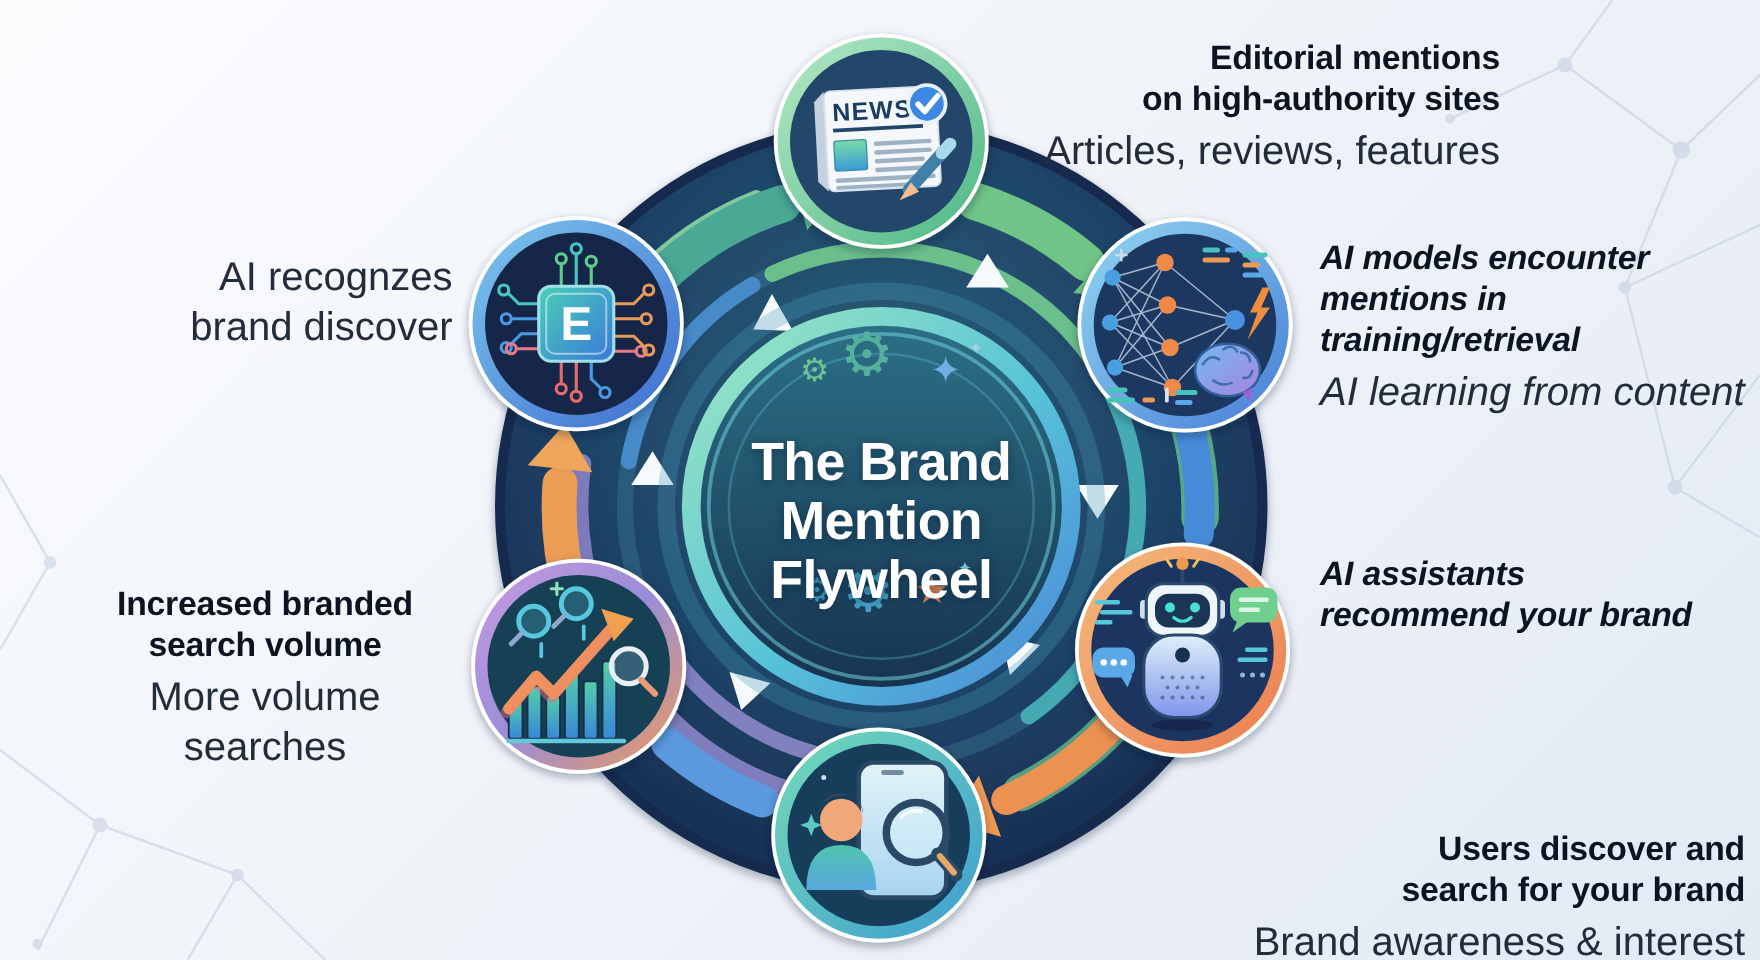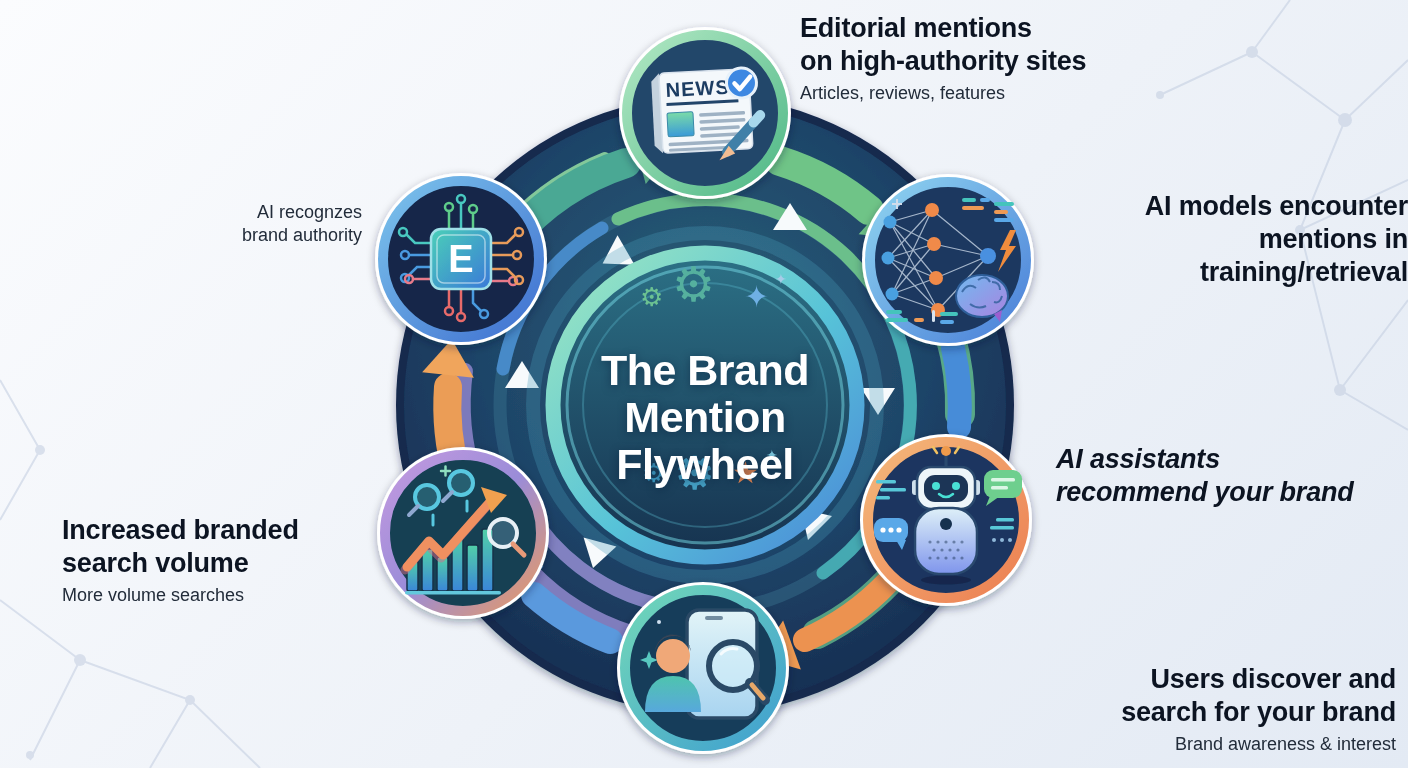--- a/index.html
+++ b/index.html
@@ -4,26 +4,26 @@
 <style>
   html,body{margin:0;padding:0;}
   .stage{
     position:relative;width:1408px;height:768px;overflow:hidden;
     background:linear-gradient(135deg,#fbfcfe 0%,#eef2f8 55%,#e3eaf4 100%);
     font-family:"Liberation Sans",sans-serif;
   }
   .stage svg.art{position:absolute;left:0;top:0;}
   .lbl{position:absolute;}
   .lbl .h{font-weight:700;font-size:27px;line-height:1.22;color:#0c1422;white-space:pre-line;letter-spacing:-0.2px;}
-  .lbl .s{font-weight:400;font-size:18px;line-height:1.25;color:#222c3a;white-space:pre-line;margin-top:4px;}
-  .lbl-editorial{left:800px;top:12px;width:400px;text-align:left;}
-  .lbl-models{left:1056px;top:190px;width:352px;text-align:right;}
+  .lbl .s{font-weight:400;font-size:32px;line-height:1.25;color:#222c3a;white-space:pre-line;margin-top:4px;}
+  .lbl-editorial{left:800px;top:30px;width:400px;text-align:right;}
+  .lbl-models{left:1056px;top:190px;width:352px;text-align:left;font-style:italic;}
   .lbl-assistants{left:1056px;top:443px;width:352px;text-align:left;font-style:italic;}
   .lbl-users{left:956px;top:632px;width:440px;text-align:right;margin-top:31px;}
-  .lbl-search{left:62px;top:514px;width:300px;text-align:left;}
+  .lbl-search{left:62px;top:467px;width:300px;text-align:center;}
   .lbl-entity{left:62px;top:197px;width:300px;text-align:right;}
   .center-title{
     position:absolute;left:549px;top:347px;width:312px;text-align:center;
     font-weight:700;font-size:43px;line-height:47px;color:#ffffff;white-space:pre-line;
     letter-spacing:-0.5px;text-shadow:0 2px 8px rgba(8,28,58,.5);
   }
   .glyph{position:absolute;font-family:"DejaVu Sans",sans-serif;line-height:1;}
 </style>
 </head>
 <body>
@@ -442,33 +442,34 @@
 
 <div class="lbl lbl-editorial">
   <div class="h">Editorial mentions
 on high-authority sites</div>
   <div class="s">Articles, reviews, features</div>
 </div>
 <div class="lbl lbl-models">
   <div class="h">AI models encounter
 mentions in
 training/retrieval</div>
+  <div class="s">AI learning from content</div>
 </div>
 <div class="lbl lbl-assistants">
   <div class="h">AI assistants
 recommend your brand</div>
 </div>
 <div class="lbl lbl-users">
   <div class="h">Users discover and
 search for your brand</div>
   <div class="s">Brand awareness &amp; interest</div>
 </div>
 <div class="lbl lbl-search">
   <div class="h">Increased branded
 search volume</div>
   <div class="s">More volume searches</div>
 </div>
 <div class="lbl lbl-entity">
   <div class="s">AI recognzes
-brand authority</div>
+brand discover</div>
 </div>
 
 </div>
 
 </body></html>

